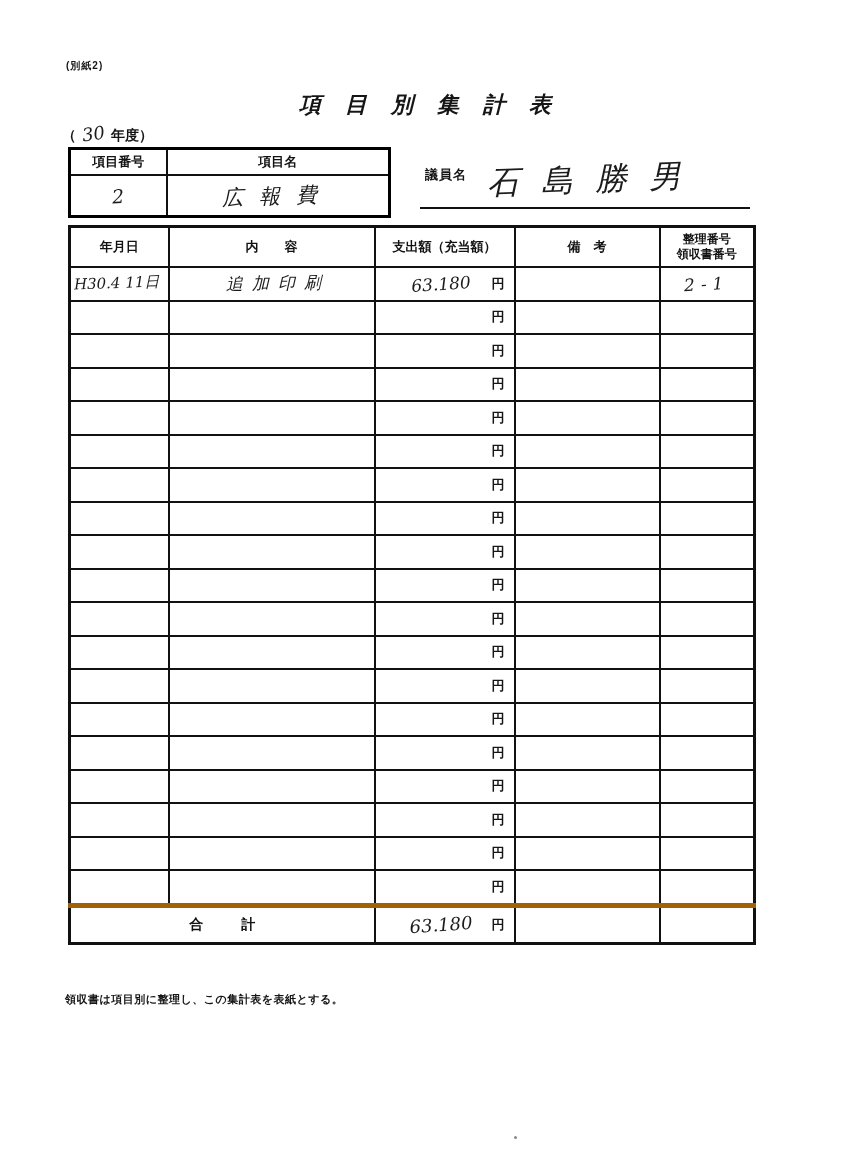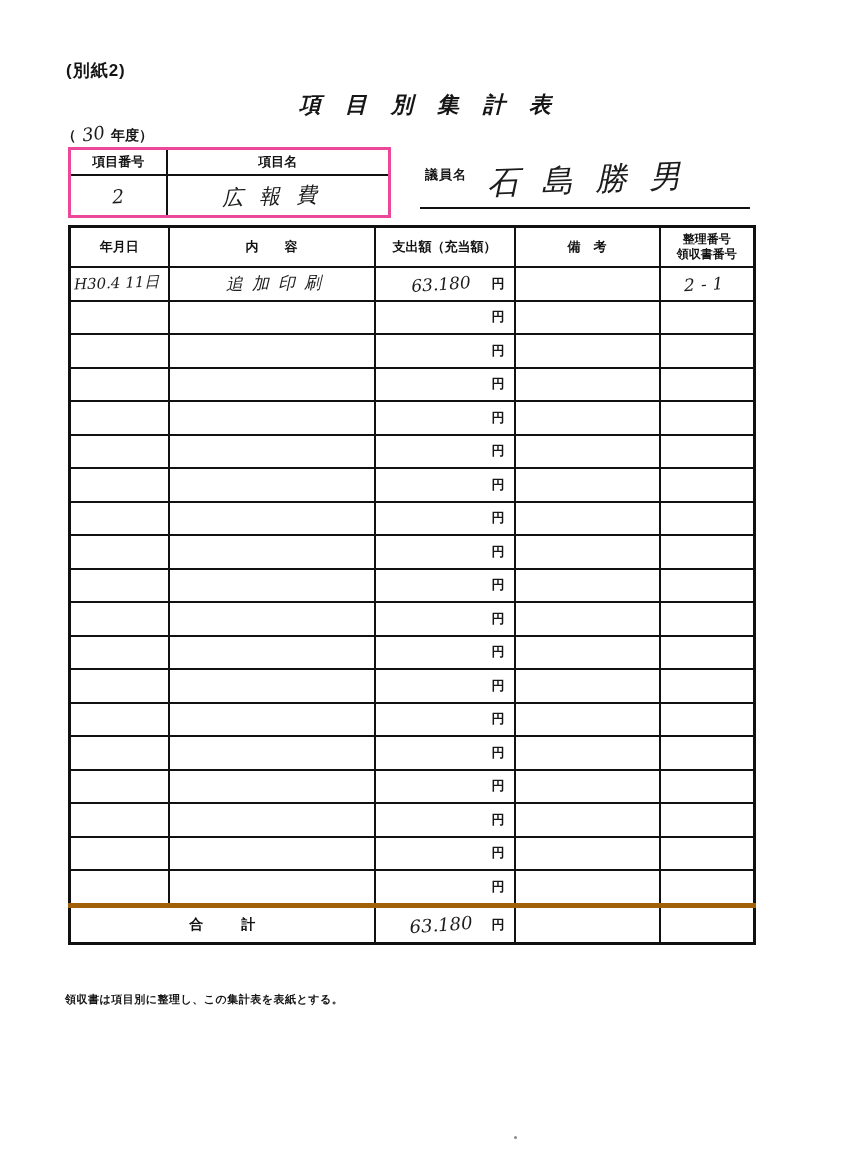--- a/index.html
+++ b/index.html
@@ -13,33 +13,33 @@
   .pr { font-weight:bold; color:#151515; }
 
   
   .hw {
     font-family:"DejaVu Serif", serif;
     font-style:italic;
     color:#1c1c1c;
     white-space:nowrap;
   }
 
-  .attachment { position:absolute; left:66px; top:59px; font-size:17px; letter-spacing:1px; }
+  .attachment { position:absolute; left:66px; top:59px; font-size:10px; letter-spacing:1px; }
   .title {
     position:absolute; left:0; top:90px; width:100%;
     text-align:center; font-size:22px; letter-spacing:24px; text-indent:24px;font-style:italic;
   }
   .fiscal { position:absolute; left:62px; top:123px; font-size:14px; }
   .fiscal .yr { display:inline-block; font-size:18px; transform:rotate(-8deg); margin:0 6px; font-weight:normal; }
 
   
   .item-table {
     position:absolute; left:68px; top:147px;
     border-collapse:collapse; table-layout:fixed;
-    border:3px solid #ec4899;
+    border:3px solid #000000;
   }
   .item-table th, .item-table td { border:2px solid #111; padding:0; text-align:center; }
   .item-table th { height:24px; font-size:13px; }
   .item-table td { height:39px; }
   .item-num { font-size:19px; transform:rotate(-4deg); display:inline-block; }
   .item-name { font-size:21px; letter-spacing:16px; transform:rotate(-2deg); display:inline-block; }
 
   
   .member-label { position:absolute; left:425px; top:166px; font-size:13px; letter-spacing:1px; }
   .member-name {

